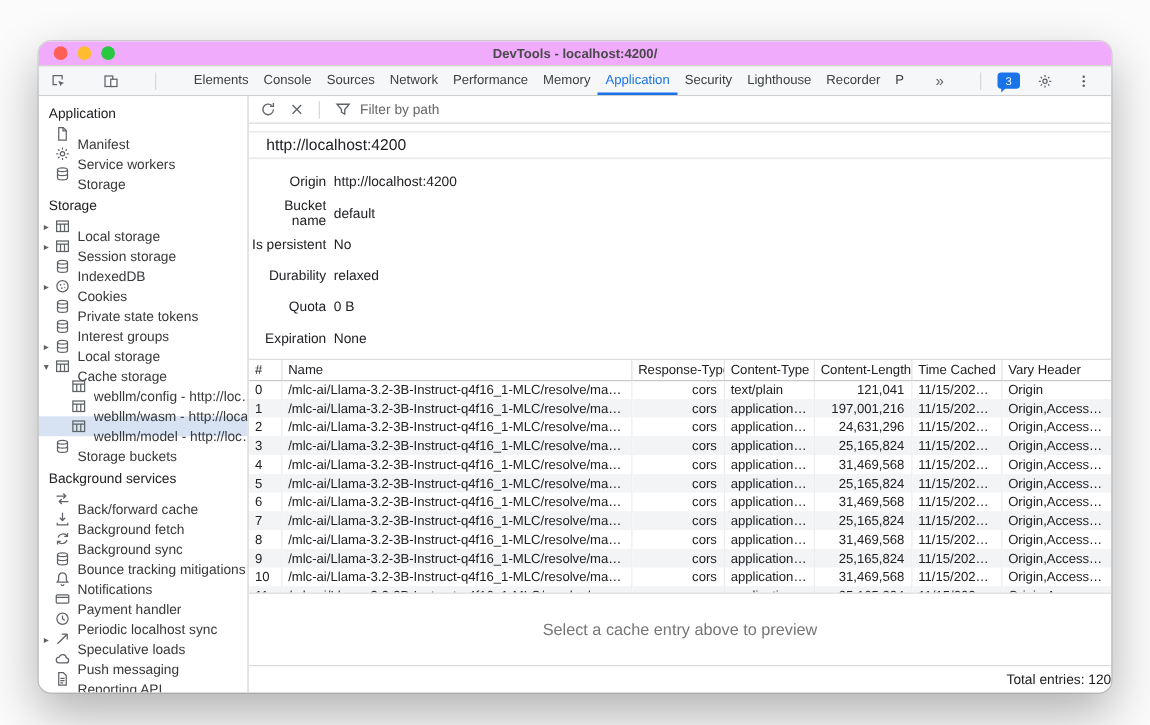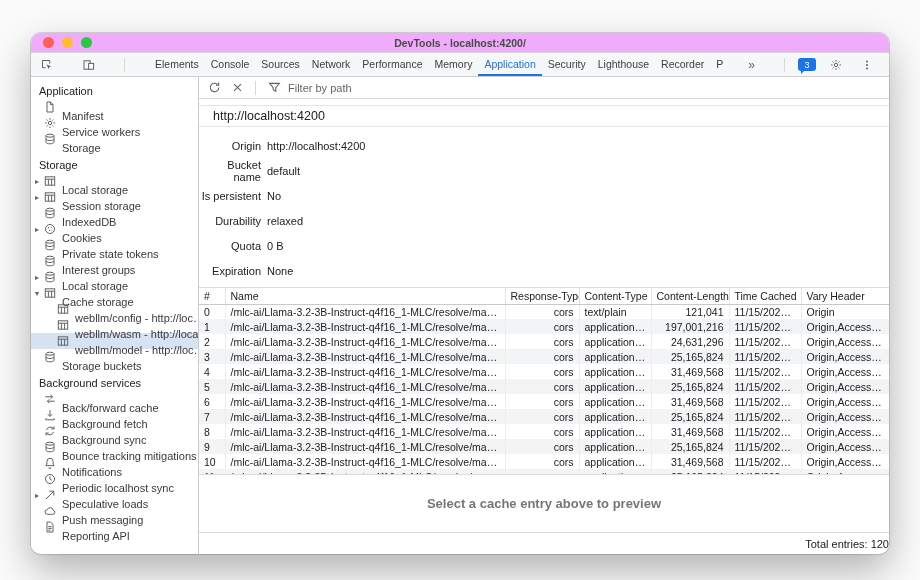--- a/index.html
+++ b/index.html
@@ -75,21 +75,21 @@
   table { width: 100%; border-collapse: collapse; table-layout: fixed; }
   thead th { height: 16px; font-weight: normal; text-align: left; color: #202124; background: #fff;
     border-bottom: 1px solid #c9c9c9; border-right: 1px solid #e4e4e4; padding: 0 5px;
     font-size: 10.5px; white-space: nowrap; overflow: hidden; }
   tbody td { height: 15px; color: #202124; border-right: 1px solid #ededed; padding: 0 5px;
     font-size: 10.5px; white-space: nowrap; overflow: hidden; text-overflow: ellipsis; }
   tbody tr:nth-child(even) { background: #f2f4f6; }
   .c0 { width: 26px; } .c2 { width: 74px; text-align: right; } .c3 { width: 72px; }
   .c4 { width: 78px; text-align: right; } .c5 { width: 72px; } .c6 { width: 88px; border-right: none !important; }
   .preview { flex: 1; min-height: 0; border-top: 1px solid #dcdcdc; display: flex;
-    align-items: center; justify-content: center; font-size: 13px; font-weight: bold; color: #767676; }
+    align-items: center; justify-content: center; font-size: 13px; font-weight: normal; color: #767676; }
   .statusbar { flex: 0 0 auto; height: 22px; border-top: 1px solid #d9d9d9; display: flex;
     align-items: center; padding-left: 8px; font-size: 11px; color: #202124; justify-content: flex-end; }
 </style>
 </head>
 <body>
 
 <div class="window">
 
   <div class="titlebar">
     <div class="traffic">
@@ -402,20 +402,30 @@
                 <path d="M6 1.3a3.1 3.1 0 0 1 3.1 3.1v2.7l1.1 1.5H1.8l1.1-1.5V4.4A3.1 3.1 0 0 1 6 1.3z" fill="none" stroke="currentColor"></path>
                 <path d="M4.9 10.4a1.1 1.1 0 0 0 2.2 0" fill="none" stroke="currentColor"></path>
               </svg>
             </span>
             <span class="lab">Notifications</span>
           </div>
           <div class="tree-item">
             <span class="expander"></span>
             <span class="icn">
               <svg viewBox="0 0 12 12">
+                <rect x="1" y="2.8" width="10" height="6.6" rx=".8" fill="none" stroke="currentColor"></rect>
+                <path d="M1 4.9h10" stroke="currentColor" fill="none"></path>
+              </svg>
+            </span>
+            <span class="lab">Payment handler</span>
+          </div>
+          <div class="tree-item">
+            <span class="expander"></span>
+            <span class="icn">
+              <svg viewBox="0 0 12 12">
                 <circle cx="6" cy="6" r="4.5" fill="none" stroke="currentColor"></circle>
                 <path d="M6 3.3V6l1.8 1.3" fill="none" stroke="currentColor"></path>
               </svg>
             </span>
             <span class="lab">Periodic localhost sync</span>
           </div>
           <div class="tree-item">
             <span class="expander">▸</span>
             <span class="icn">
               <svg viewBox="0 0 12 12">

